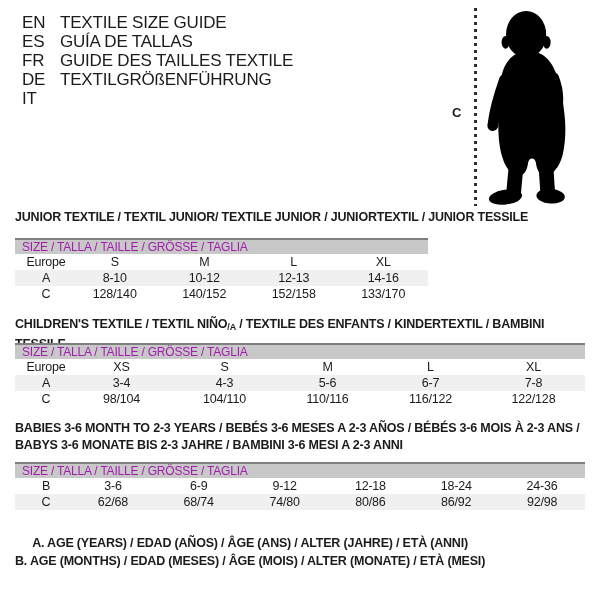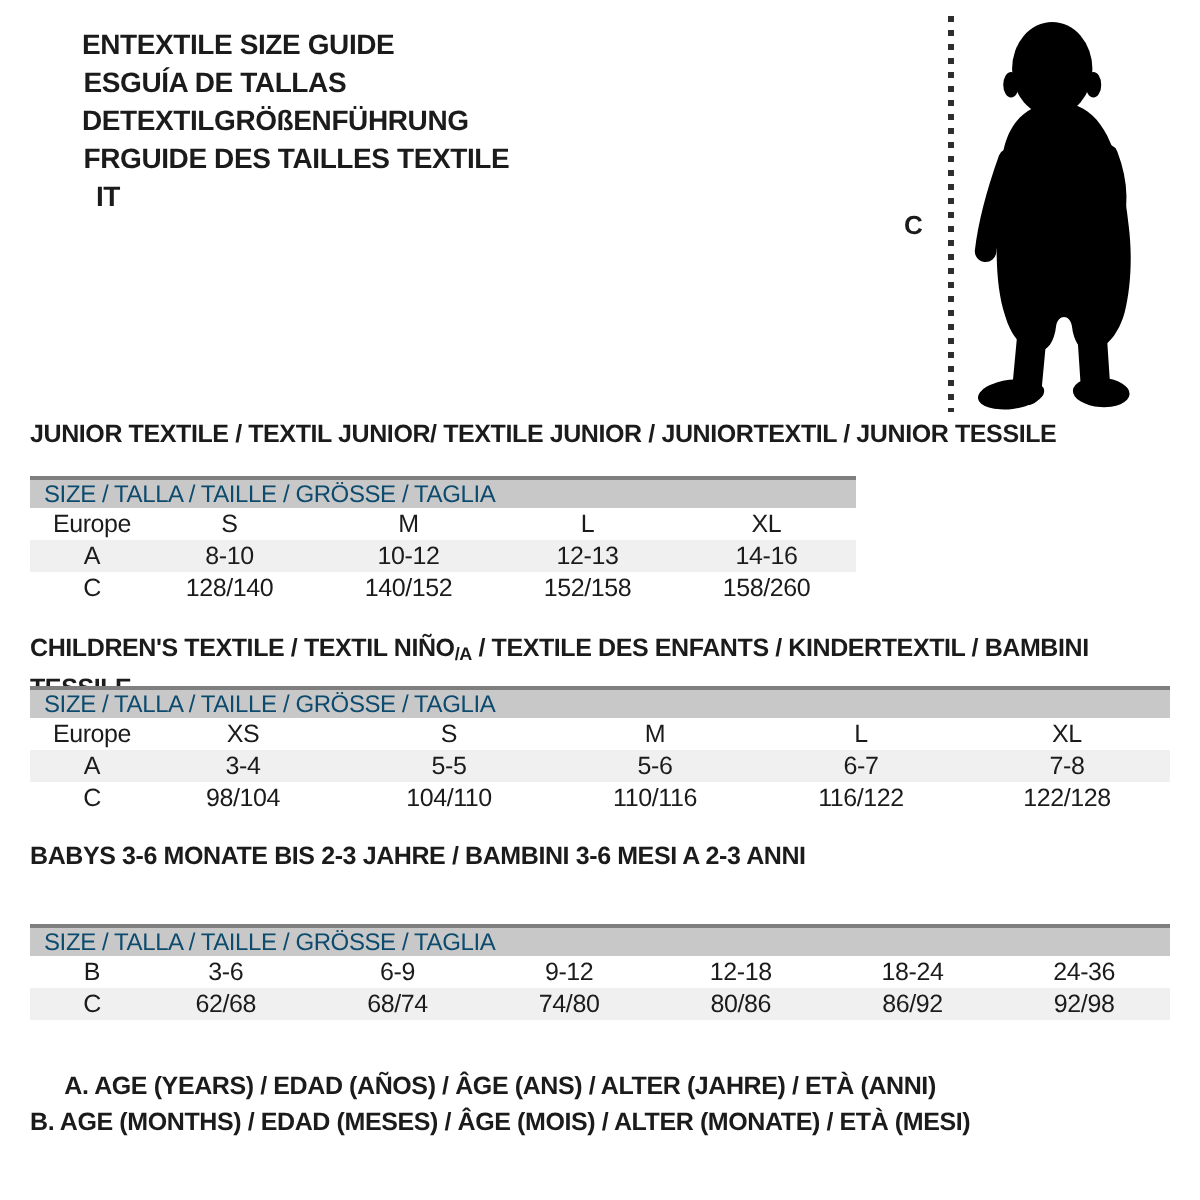--- a/index.html
+++ b/index.html
@@ -9,21 +9,21 @@
     width: 600px;
     height: 600px;
     background: #ffffff;
     font-family: "Liberation Sans", sans-serif;
     color: #1b1b1b;
     overflow: hidden;
   }
 
   
   .lang-list { position: absolute; left: 22px; top: 13px; }
-  .lang-row { display: flex; line-height: 19px; font-size: 14px; font-weight: bold; letter-spacing: -0.2px; text-align: right; }
+  .lang-row { display: flex; line-height: 19px; font-size: 17px; font-weight: normal; letter-spacing: -0.2px; }
   .lang-code { width: 38px; flex: 0 0 38px; }
 
   
   .height-line {
     position: absolute; left: 474px; top: 8px; width: 3px; height: 198px;
     background: repeating-linear-gradient(to bottom, #2e2e2e 0 3px, transparent 3px 7px);
   }
   .height-marker {
     position: absolute; left: 452px; top: 105px;
     font-size: 13px; font-weight: bold;
@@ -32,21 +32,21 @@
 
   
   .sec-title {
     position: absolute; left: 15px; width: 575px;
     font-size: 12.5px; font-weight: bold; letter-spacing: -0.2px; line-height: 17px;
   }
   .sec-title .sub { font-size: 9px; vertical-align: -2px; }
   .tbl-wrap { position: absolute; left: 15px; }
   .size-bar {
     height: 16px; background: #c8c8c8; border-top: 2px solid #7f7f7f;
-    font-size: 12px; color: #0c4a6e; line-height: 14px; padding-left: 7px;
+    font-size: 12px; color: #a21caf; line-height: 14px; padding-left: 7px;
     letter-spacing: -0.2px;
   }
   table.size-table { border-collapse: collapse; table-layout: fixed; }
   table.size-table td {
     height: 16px; font-size: 12.5px; text-align: center; letter-spacing: -0.2px;
     padding: 0; vertical-align: middle; white-space: nowrap;
   }
   table.size-table td.row-label { text-align: center; padding-left: 7px; }
   tr.stripe { background: #f0f0f0; }
   col.label-col { width: 55px; }
@@ -71,26 +71,26 @@
   <div class="lang-list">
     <div class="lang-row">
       <span class="lang-code">EN</span>
       <span class="lang-label">TEXTILE SIZE GUIDE</span>
     </div>
     <div class="lang-row">
       <span class="lang-code">ES</span>
       <span class="lang-label">GUÍA DE TALLAS</span>
     </div>
     <div class="lang-row">
+      <span class="lang-code">FR</span>
+      <span class="lang-label">GUIDE DES TAILLES TEXTILE</span>
+    </div>
+    <div class="lang-row">
       <span class="lang-code">DE</span>
       <span class="lang-label">TEXTILGRÖßENFÜHRUNG</span>
-    </div>
-    <div class="lang-row">
-      <span class="lang-code">FR</span>
-      <span class="lang-label">GUIDE DES TAILLES TEXTILE</span>
     </div>
     <div class="lang-row">
       <span class="lang-code">IT</span>
     </div>
   </div>
 
   <div class="height-line"></div>
   <div class="height-marker">C</div>
   <svg class="baby-svg" viewBox="0 0 100 200" xmlns="http://www.w3.org/2000/svg">
     <g fill="#000000" stroke="none">
@@ -151,21 +151,21 @@
         <td>8-10</td>
         <td>10-12</td>
         <td>12-13</td>
         <td>14-16</td>
       </tr>
       <tr>
         <td class="row-label">C</td>
         <td>128/140</td>
         <td>140/152</td>
         <td>152/158</td>
-        <td>158/260</td>
+        <td>133/170</td>
       </tr>
     </tbody>
       </table>
   </div>
 
   <div class="sec-title title2"><span>CHILDREN'S TEXTILE / TEXTIL NIÑO</span><span class="sub">/A</span><span> / TEXTILE DES ENFANTS / KINDERTEXTIL / BAMBINI TESSILE</span></div>
   <div class="tbl-wrap t2">
     <div class="size-bar">SIZE / TALLA / TAILLE / GRÖSSE / TAGLIA</div>
     <table class="size-table">
       <colgroup>
@@ -181,38 +181,39 @@
         <td class="row-label">Europe</td>
         <td>XS</td>
         <td>S</td>
         <td>M</td>
         <td>L</td>
         <td>XL</td>
       </tr>
       <tr class="stripe">
         <td class="row-label">A</td>
         <td>3-4</td>
-        <td>5-5</td>
+        <td>4-3</td>
         <td>5-6</td>
         <td>6-7</td>
         <td>7-8</td>
       </tr>
       <tr>
         <td class="row-label">C</td>
         <td>98/104</td>
         <td>104/110</td>
         <td>110/116</td>
         <td>116/122</td>
         <td>122/128</td>
       </tr>
     </tbody>
       </table>
   </div>
 
   <div class="sec-title title3">
+    <div>BABIES 3-6 MONTH TO 2-3 YEARS / BEBÉS 3-6 MESES A 2-3 AÑOS / BÉBÉS 3-6 MOIS À 2-3 ANS /</div>
     <div>BABYS 3-6 MONATE BIS 2-3 JAHRE / BAMBINI 3-6 MESI A 2-3 ANNI</div>
   </div>
   <div class="tbl-wrap t3">
     <div class="size-bar">SIZE / TALLA / TAILLE / GRÖSSE / TAGLIA</div>
     <table class="size-table">
       <colgroup>
           <col class="label-col">
           <col>
           <col>
           <col>

